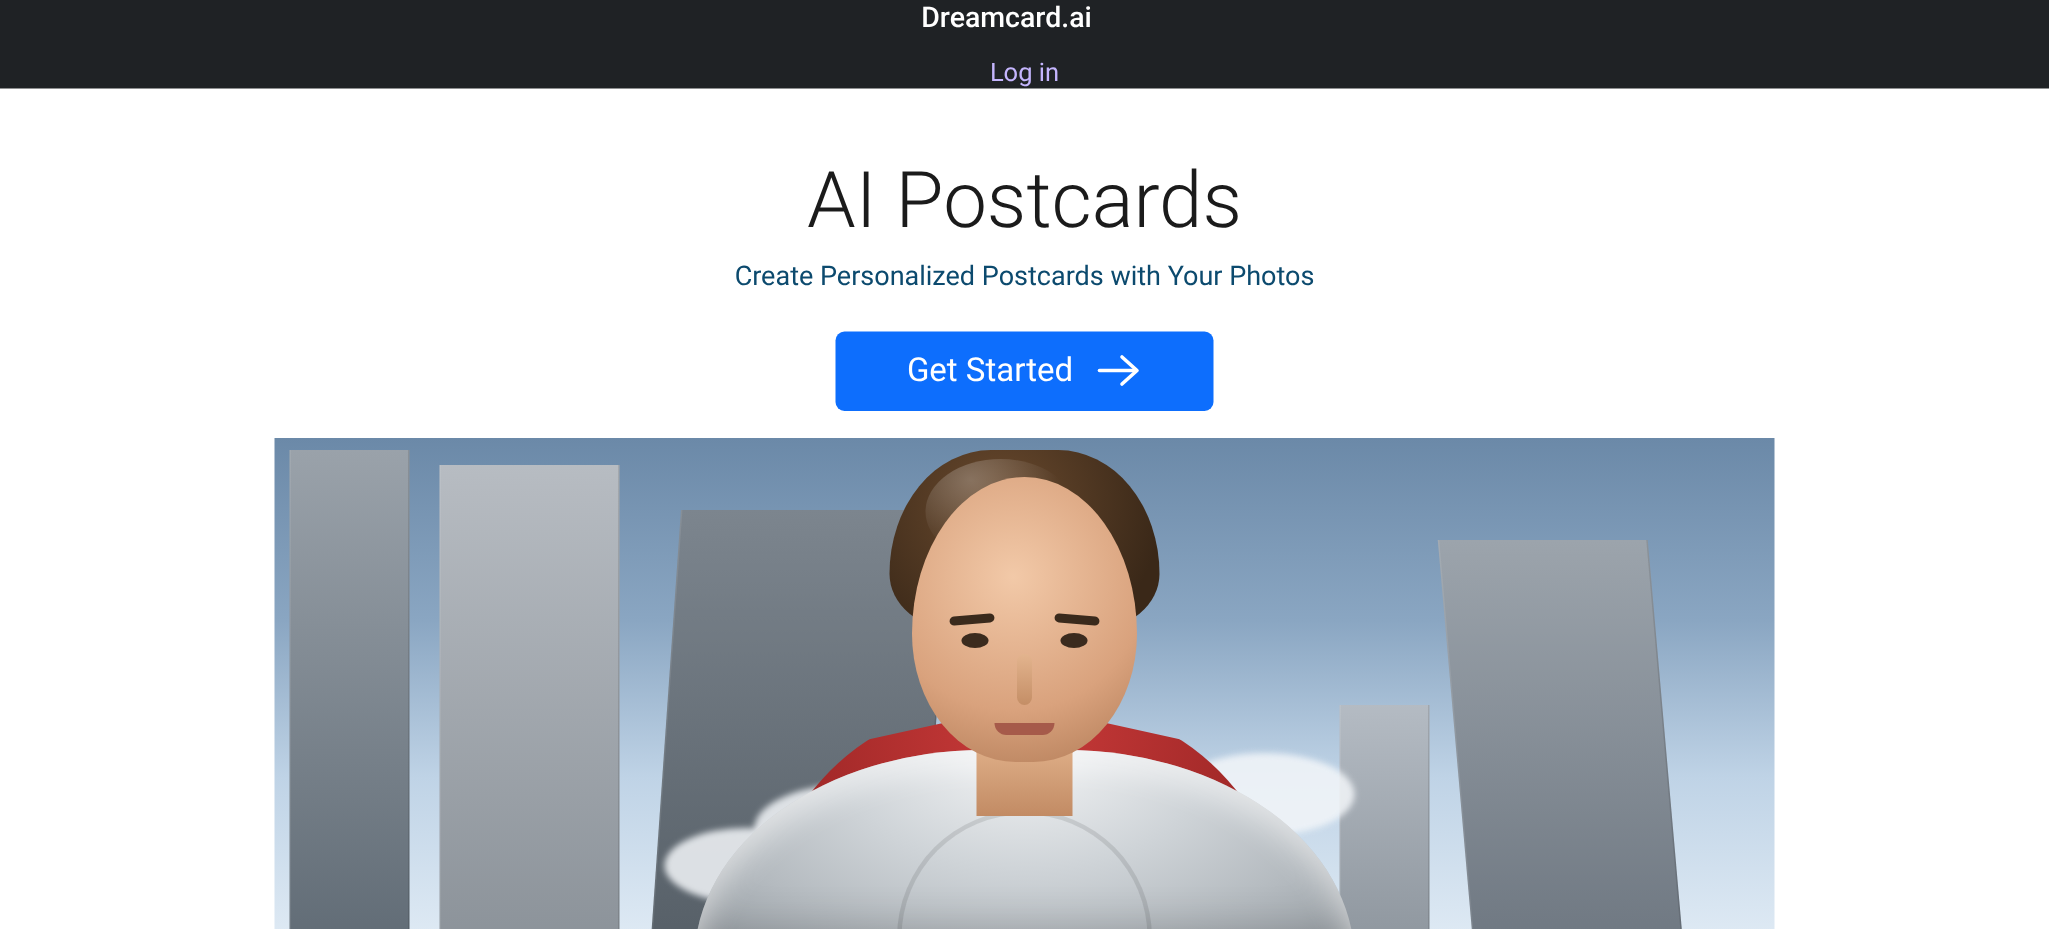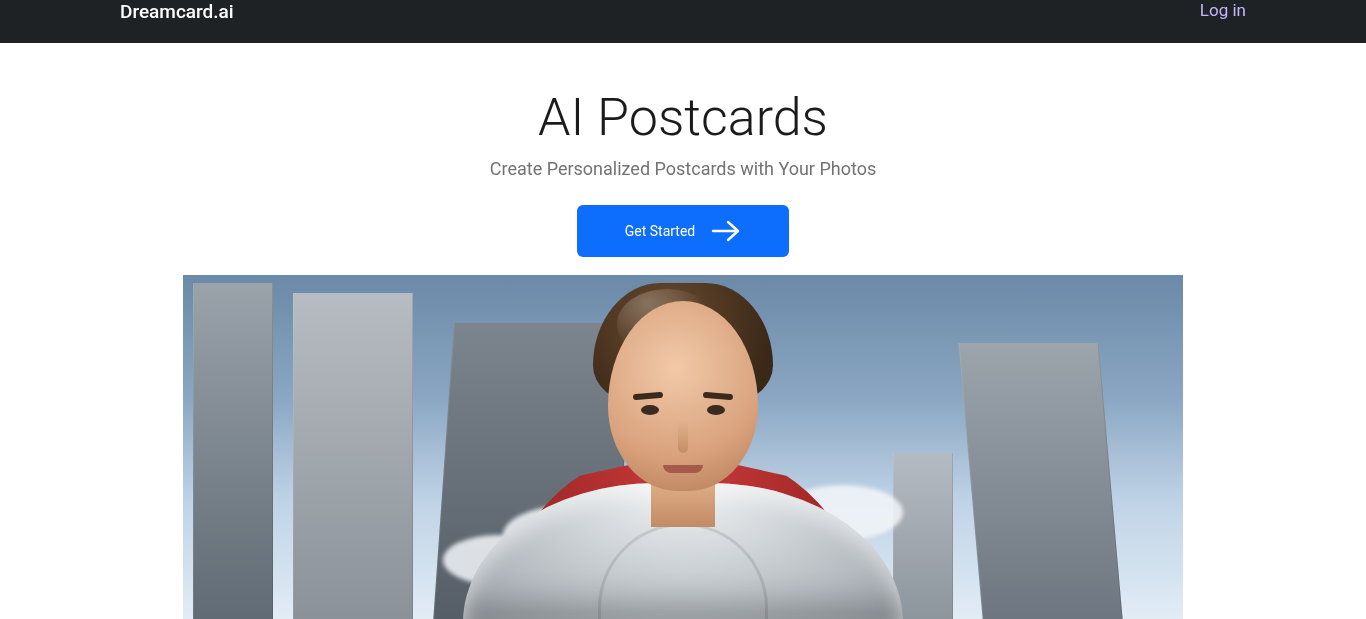--- a/index.html
+++ b/index.html
@@ -6,24 +6,25 @@
   html { overflow-y: scroll; }
   body {
     font-family: "Segoe UI", -apple-system, BlinkMacSystemFont, Roboto, sans-serif;
     background: #ffffff;
     color: #222;
     width: 1366px;
   }
   
   .navbar {
     background: #1f2225;
-    height: 43px;
+    height: 59px;
     display: flex;
-    align-items: flex-start;
+    align-items: center;
     padding: 0 120px;
+    flex-direction: column;
   }
   .brand {
     color: #ffffff;
     font-size: 19px;
     font-weight: 500;
     margin-right: 24px;
     cursor: pointer;
   }
   .nav-links {
     display: flex;
@@ -49,34 +50,34 @@
     padding-top: 44px;
   }
   .hero h1 {
     font-size: 52px;
     font-weight: 300;
     color: #1b1b1b;
     letter-spacing: 0px;
   }
   .hero .subtitle {
     font-size: 18px;
-    color: #737373;
+    color: #0c4a6e;
     margin-top: 10px;
     font-weight: 400;
   }
   .cta {
     display: inline-flex;
-    align-items: center;
+    align-items: flex-start;
     gap: 16px;
     margin-top: 26px;
     background: #0d6efd;
     color: #ffffff;
     border: none;
     border-radius: 6px;
-    font-size: 14px;
+    font-size: 22px;
     padding: 14px 48px;
     cursor: pointer;
     font-family: inherit;
   }
   .cta svg { display: block; }
 
   
   .hero-image {
     width: 1000px;
     height: 348px;

